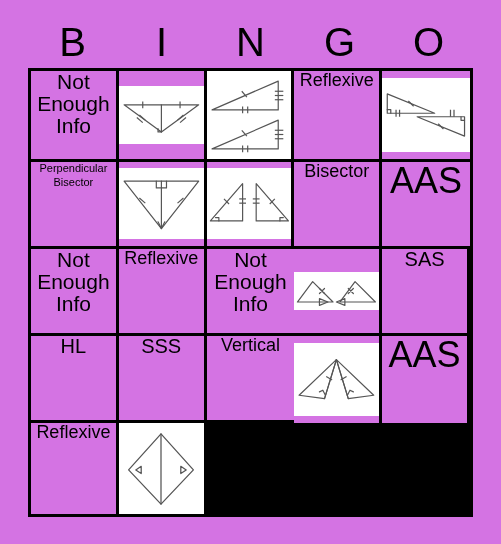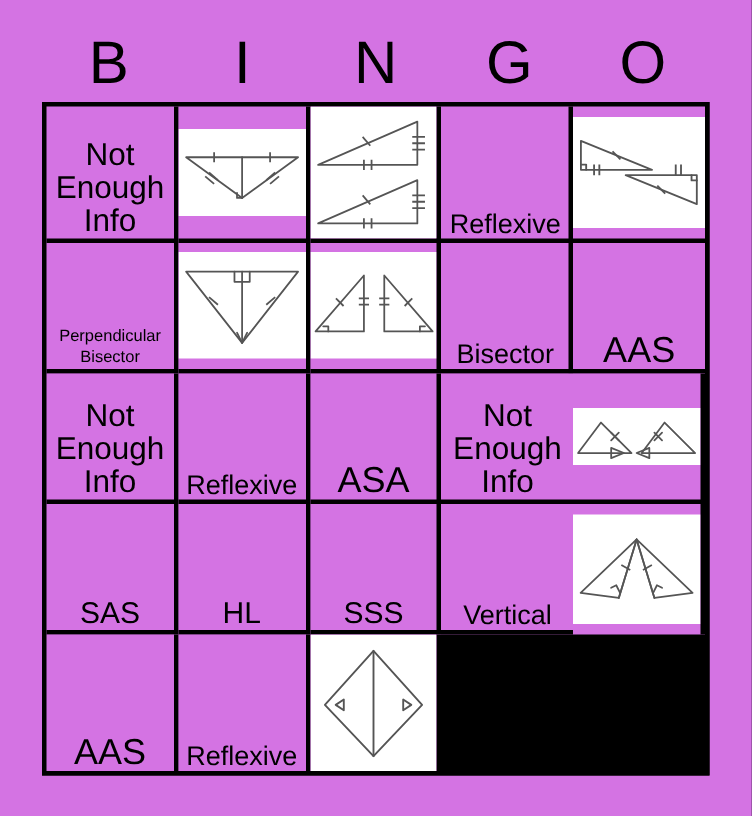--- a/index.html
+++ b/index.html
@@ -53,35 +53,35 @@
     background: #000000;
     gap: 0px;
   }
   .cell {
     position: relative;
     background: #d473e3;
     border-right: 3px solid #000000;
     border-bottom: 3px solid #000000;
     box-sizing: border-box;
     display: flex;
-    align-items: flex-end;
+    align-items: flex-start;
     justify-content: center;
     overflow: hidden;
   }
   .cell.last-col { border-right: none; }
   .cell.last-row { border-bottom: none; }
 
   .cell-text {
     color: #000000;
     text-align: center;
     line-height: 1.05;
     padding: 0 2px;
     white-space: pre-line;
   }
-  .size-xl { font-size: 24px; }
+  .size-xl { font-size: 36px; }
   .size-lg { font-size: 20px; }
   .size-md { font-size: 21px; }
   .size-sm { font-size: 18px; }
   .size-xs { font-size: 11px; line-height: 1.25; }
 
   .img-wrap {
     position: absolute;
     left: 0;
     right: 0;
     background: #ffffff;
@@ -220,23 +220,20 @@
         <div class="cell-text size-xl">AAS</div>
       </div>
       <div class="cell">
         <div class="cell-text size-md">Not
 Enough
 Info</div>
       </div>
       <div class="cell">
         <div class="cell-text size-sm">Reflexive</div>
       </div>
-      <div class="cell">
-        <div class="cell-text size-xl">ASA</div>
-      </div>
       <div class="cell last-col">
         <div class="cell-text size-md">Not
 Enough
 Info</div>
       </div>
       <div class="cell">
         <div class="img-wrap band-thin">
     <svg viewBox="0 0 100 34" width="94" height="32">
       <path class="diagram-stroke" d="M4 30 L46 30 L22 6 Z"></path>
       <path class="diagram-stroke" d="M54 30 L96 30 L72 6 Z"></path>

